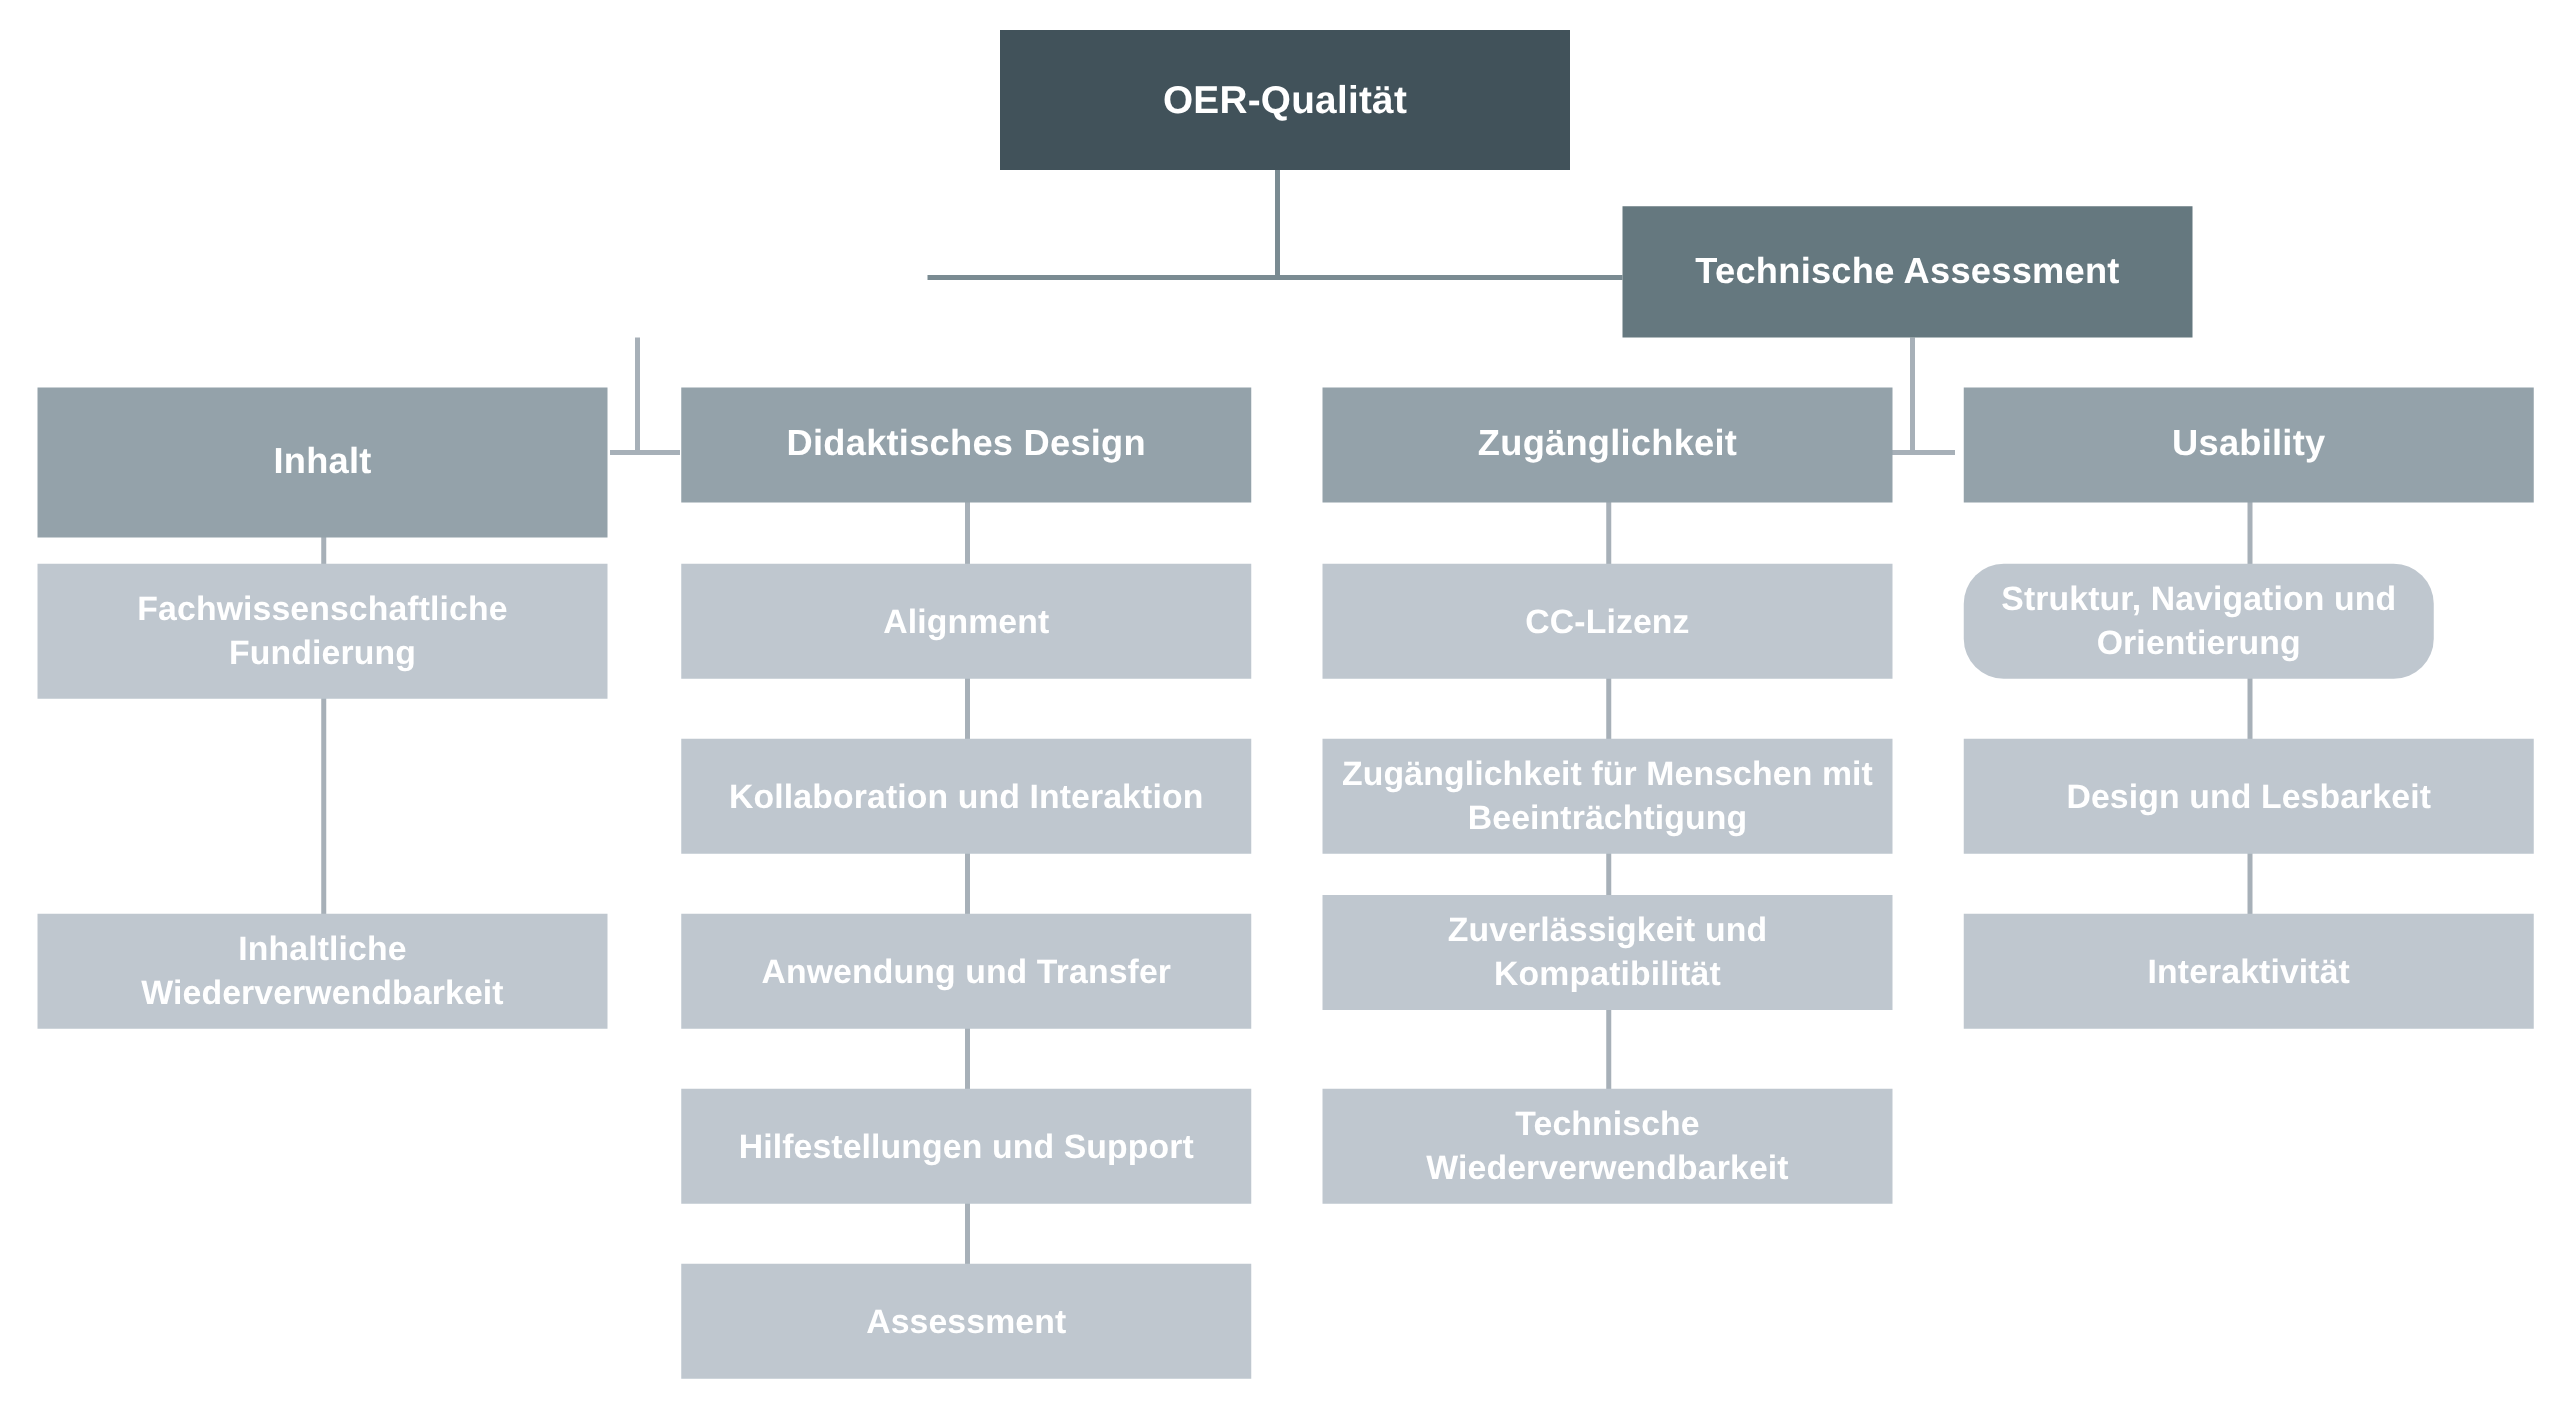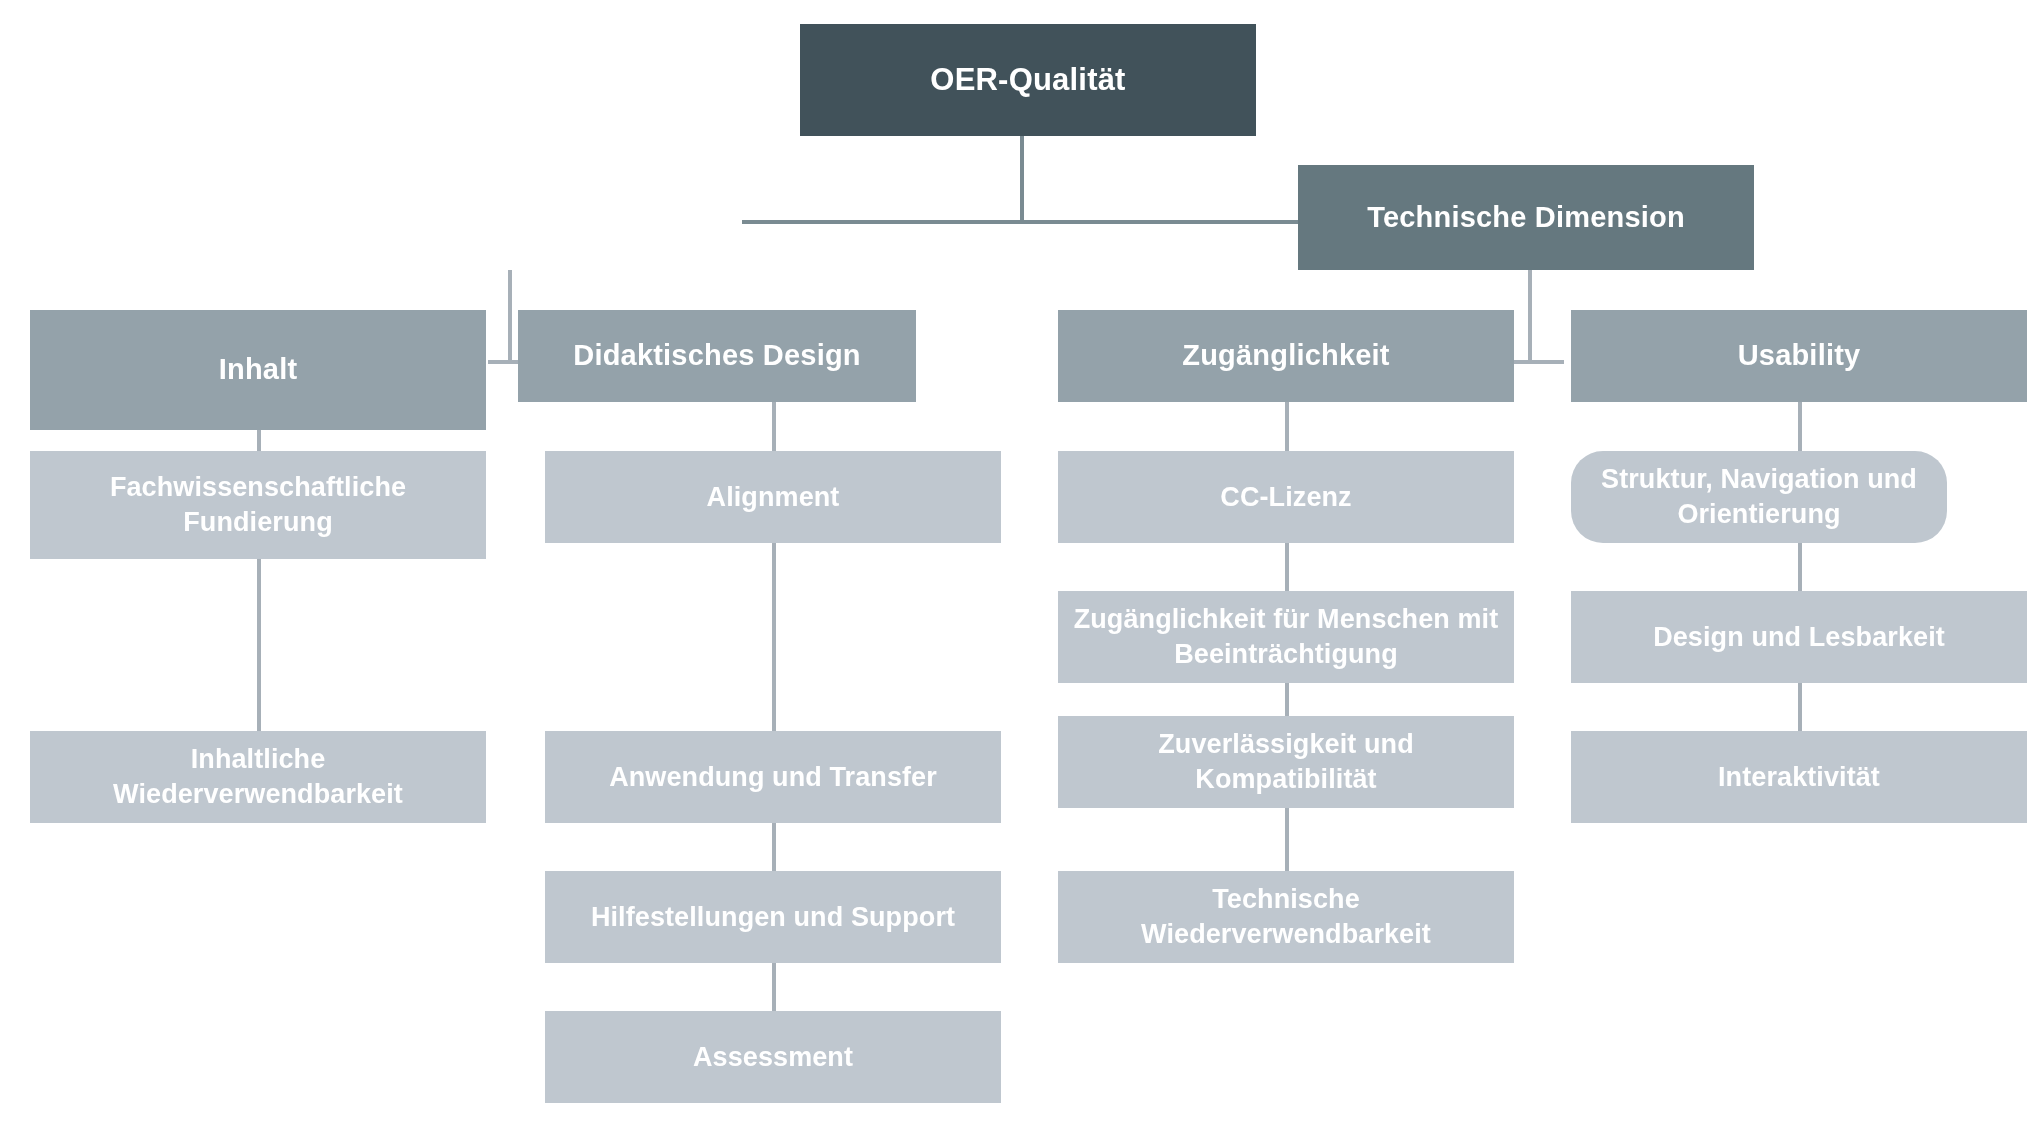--- a/index.html
+++ b/index.html
@@ -86,48 +86,51 @@
   <div class="line v" style="left:1285px; top:400px; height:560px;"></div>
 
   <div class="line v" style="left:1798px; top:400px; height:420px;"></div>
 
   <div class="node root" style="left:800px; top:24px; width:456px; height:112px;">
     <span>OER-Qualität</span>
   </div>
 
 
   <div class="node dim" style="left:1298px; top:165px; width:456px; height:105px;">
-    <span>Technische Dimension</span>
+    <span>Technische Assessment</span>
   </div>
 
   <div class="node cat" style="left:30px; top:310px; width:456px; height:120px;">
     <span>Inhalt</span>
   </div>
 
-  <div class="node cat" style="left:518px; top:310px; width:398px; height:92px;text-align:right;">
+  <div class="node cat" style="left:545px; top:310px; width:456px; height:92px;text-align:right;">
     <span>Didaktisches Design</span>
   </div>
 
   <div class="node cat" style="left:1058px; top:310px; width:456px; height:92px;">
     <span>Zugänglichkeit</span>
   </div>
 
   <div class="node cat" style="left:1571px; top:310px; width:456px; height:92px;">
     <span>Usability</span>
   </div>
 
   <div class="node leaf" style="left:30px; top:451px; width:456px; height:108px;">
     <span>Fachwissenschaftliche Fundierung</span>
   </div>
   <div class="node leaf" style="left:30px; top:731px; width:456px; height:92px;">
     <span>Inhaltliche Wiederverwendbarkeit</span>
   </div>
 
   <div class="node leaf" style="left:545px; top:451px; width:456px; height:92px;">
     <span>Alignment</span>
+  </div>
+  <div class="node leaf" style="left:545px; top:591px; width:456px; height:92px;">
+    <span>Kollaboration und Interaktion</span>
   </div>
   <div class="node leaf" style="left:545px; top:731px; width:456px; height:92px;">
     <span>Anwendung und Transfer</span>
   </div>
   <div class="node leaf" style="left:545px; top:871px; width:456px; height:92px;">
     <span>Hilfestellungen und Support</span>
   </div>
   <div class="node leaf" style="left:545px; top:1011px; width:456px; height:92px;">
     <span>Assessment</span>
   </div>

